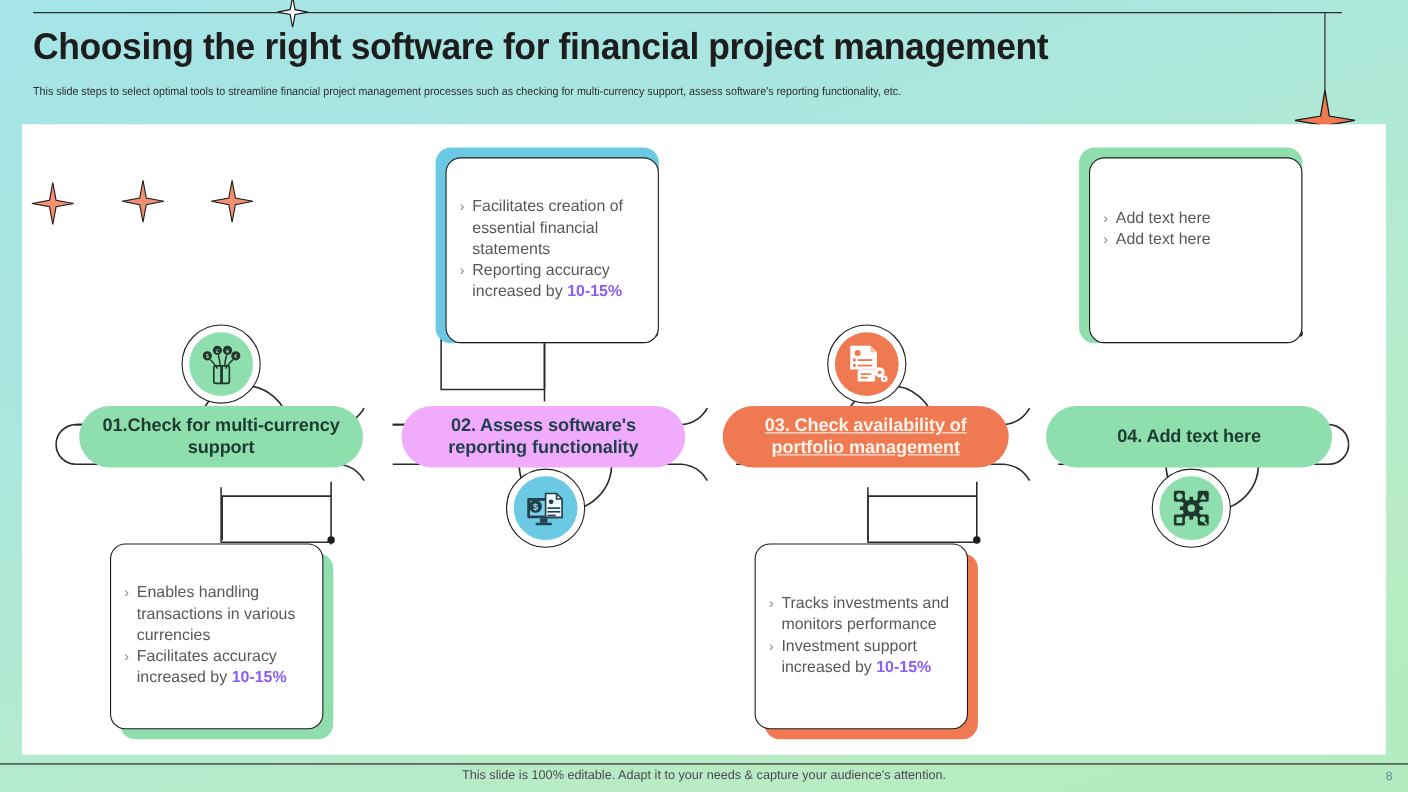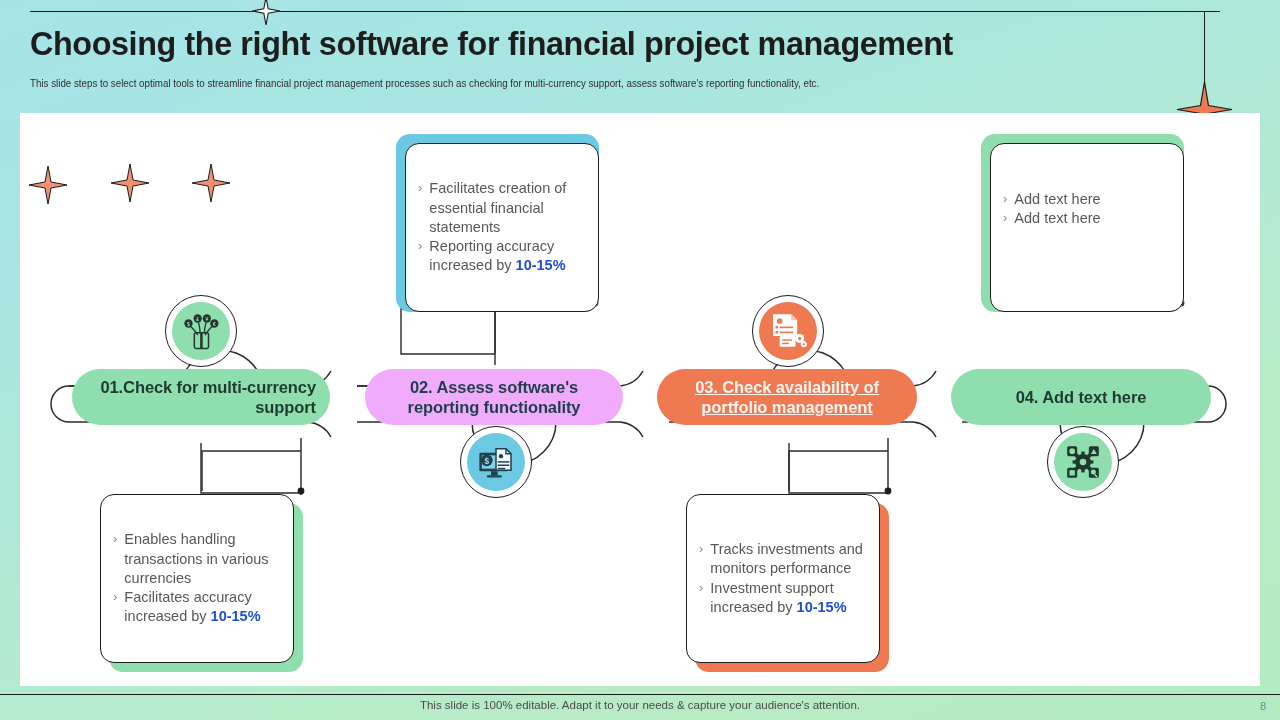--- a/index.html
+++ b/index.html
@@ -71,21 +71,21 @@
   .card-shadow.blue   { background:#6cc9e3; }
   .card-shadow.orange { background:#ef7a52; }
   .card-face { position:absolute; left:9px; top:9px;
                width:calc(100% - 9px); height:calc(100% - 9px);
                background:#fff; border:1.4px solid #1d1d1d; border-radius:14px;
                display:flex; flex-direction:column; justify-content:center;
                padding:10px 14px 10px 12px; }
   .bullet-row { display:flex; align-items:flex-start; gap:7px;
                 font-size:14.5px; color:#585858; line-height:1.33; }
   .bullet-chev { color:#8a8a8a; font-size:13px; line-height:1.45; flex:0 0 auto; }
-  .bullet-text b { color:#1d4ed8; font-weight:700; }
+  .bullet-text b { color:#8b5cf6; font-weight:700; }
 
   
   #footer { position:absolute; left:0; top:694px; width:1280px; height:26px; }
   #footer-rule { position:absolute; left:0; top:0; width:1280px; height:0;
                  border-top:1.5px solid #1b1b1b; }
   #footer-note { position:absolute; left:0; top:5px; width:1280px;
                  text-align:center; font-size:11.5px; color:#4b4b4b; }
   #page-number { position:absolute; right:14px; top:6px;
                  font-size:11px; color:#5d8e97; }
 </style>
@@ -205,21 +205,21 @@
       <path d="M1161 138 L1161 186"></path>
     </g>
     <g fill="#1d1d1d">
       <circle cx="575" cy="190" r="3.4"></circle>
       <circle cx="281" cy="378" r="3.4"></circle>
       <circle cx="868" cy="378" r="3.4"></circle>
       <circle cx="1161" cy="190" r="3.4"></circle>
     </g>
   </svg>
 
-  <div class="pill green" style="left:52px; top:256px; width:258px;text-align:right;">
+  <div class="pill green" style="left:52px; top:256px; width:258px;">
     <span>01.Check for multi-currency support</span>
   </div>
 
   <div class="pill blue" style="left:345px; top:256px; width:258px;">
     <span>02. Assess software's reporting functionality</span>
   </div>
 
   <div class="pill orange" style="left:637px; top:256px; width:260px;text-decoration:underline;">
     <span>03. Check availability of portfolio management</span>
   </div>

